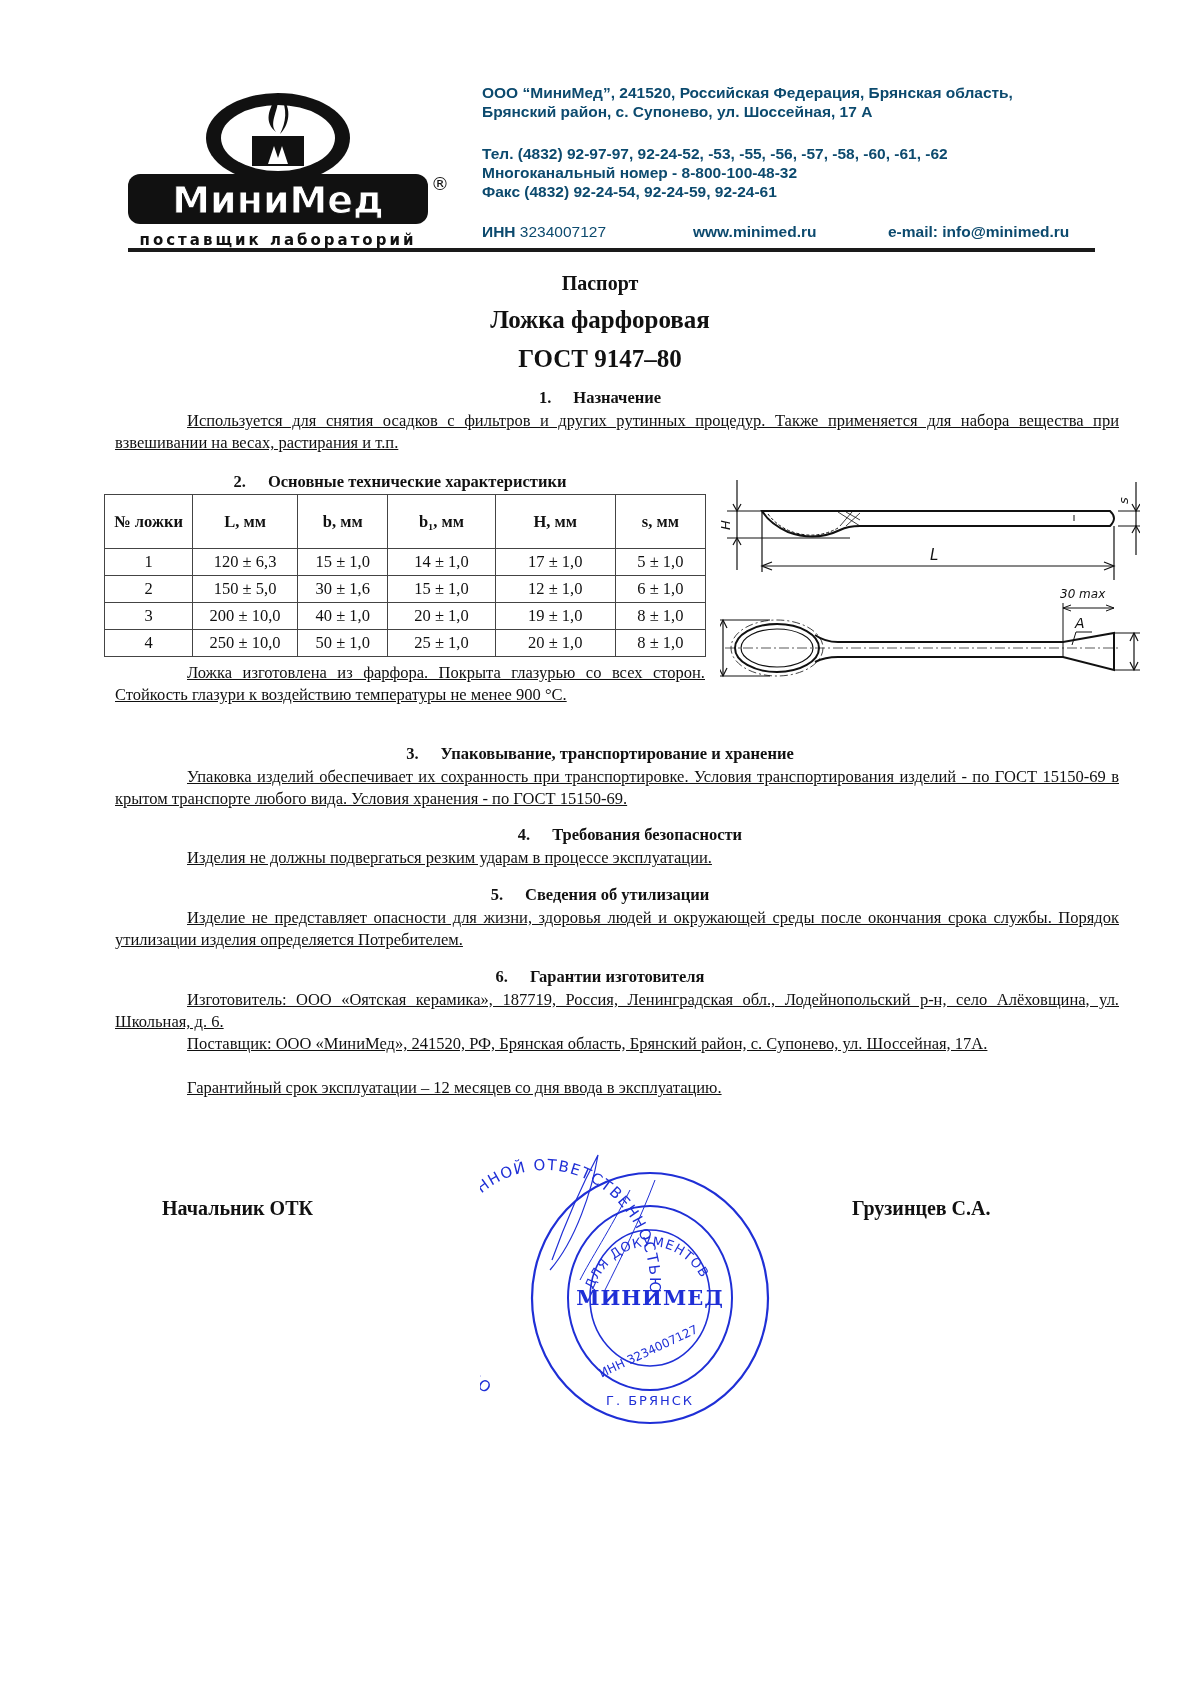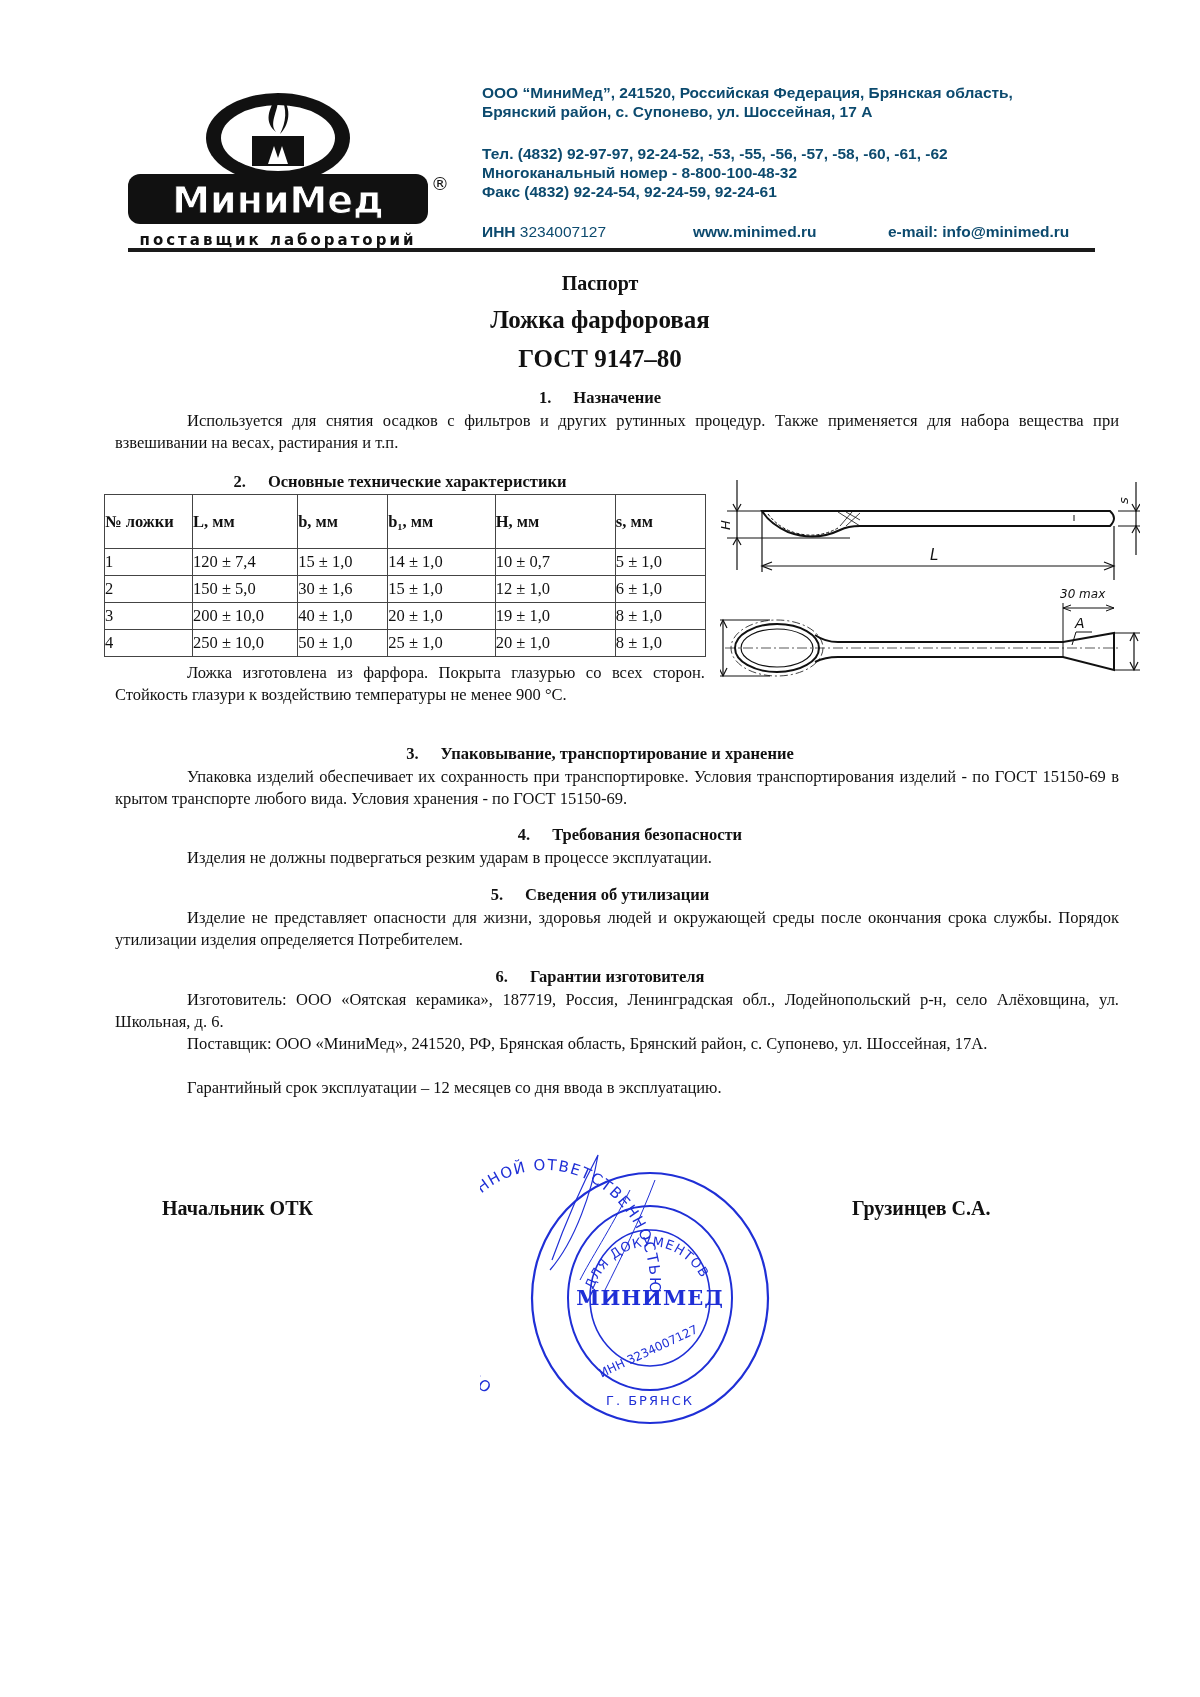--- a/index.html
+++ b/index.html
@@ -21,30 +21,30 @@
 
     
     .center { position:absolute; left:0; width:1200px; text-align:center; font-weight:bold; }
     #doc-kind { top:272px; font-size:20px; }
     #doc-title { top:306px; font-size:25px; }
     #doc-gost { top:345px; font-size:25px; }
 
     .sec-head { position:absolute; left:0; width:1200px; text-align:center; font-weight:bold; font-size:16.5px; }
     .sec-head .num { margin-right:22px; }
     .para { position:absolute; font-size:16.5px; line-height:22px; text-align:justify; }
-    .indent { text-indent:72px; }
+    .indent { text-indent:72px;text-decoration:underline; }
 
     #sec1-head { top:388px; }
     #sec1-text { left:115px; width:1004px; top:410px; }
 
     #sec2-head { left:100px; width:600px; top:472px; }
 
     
     #spec-table { position:absolute; left:104px; top:494px; width:602px; border-collapse:collapse; font-size:16.5px; }
-    #spec-table th, #spec-table td { border:1px solid #444; text-align:left; padding:0; }
+    #spec-table th, #spec-table td { border:1px solid #444; text-align:center; padding:0; }
     #spec-table th { height:53px; font-weight:bold; line-height:18px; }
     #spec-table td { height:26px; }
     #spec-table col.c0 { width:82px; }
     #spec-table col.c1 { width:98px; }
     #spec-table col.c2 { width:84px; }
     #spec-table col.c3 { width:100px; }
     #spec-table col.c4 { width:112px; }
     #spec-table col.c5 { width:84px; }
 
     #sec2-text { left:115px; width:590px; top:662px; }
@@ -130,24 +130,24 @@
       <th>L, мм</th>
       <th>b, мм</th>
       <th>b₁, мм</th>
       <th>H, мм</th>
       <th>s, мм</th>
     </tr>
   </thead>
   <tbody>
     <tr>
       <td>1</td>
-      <td>120 ± 7,4</td>
+      <td>120 ± 6,3</td>
       <td>15 ± 1,0</td>
       <td>14 ± 1,0</td>
-      <td>10 ± 0,7</td>
+      <td>17 ± 1,0</td>
       <td>5 ± 1,0</td>
     </tr>
     <tr>
       <td>2</td>
       <td>150 ± 5,0</td>
       <td>30 ± 1,6</td>
       <td>15 ± 1,0</td>
       <td>12 ± 1,0</td>
       <td>6 ± 1,0</td>
     </tr>

